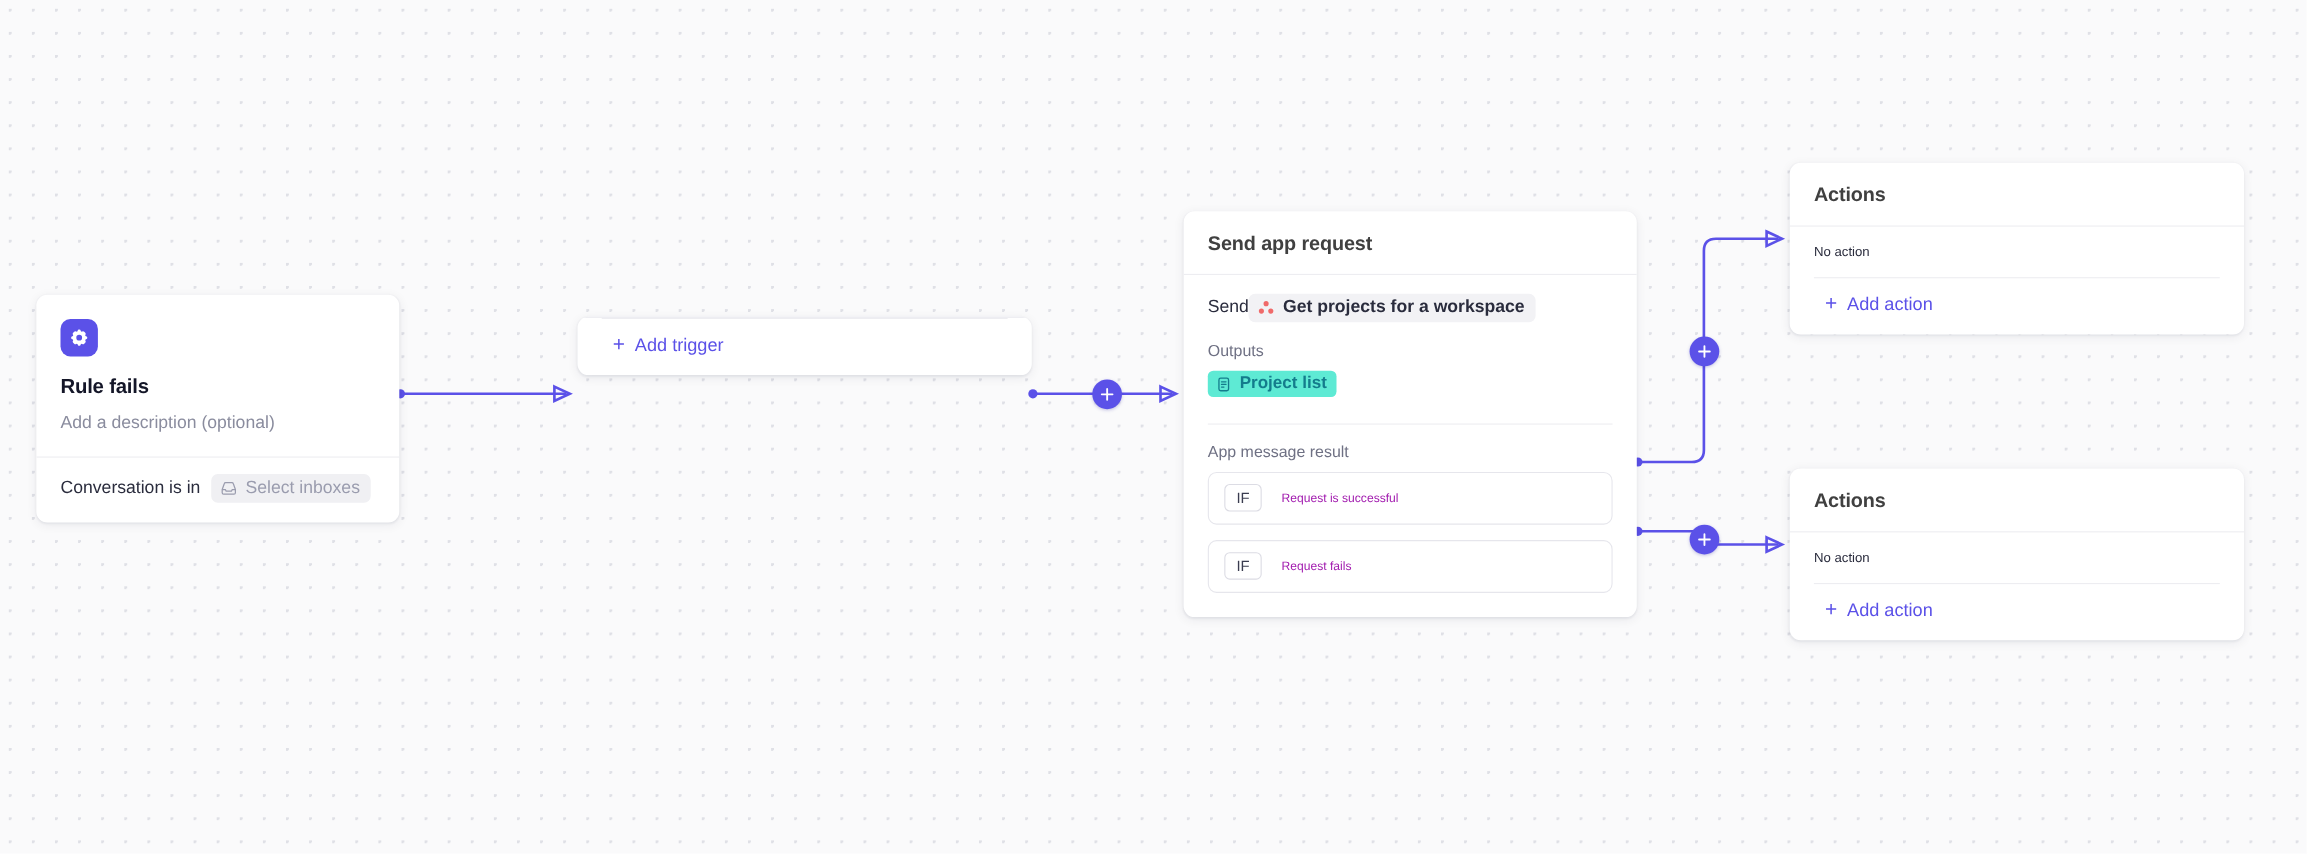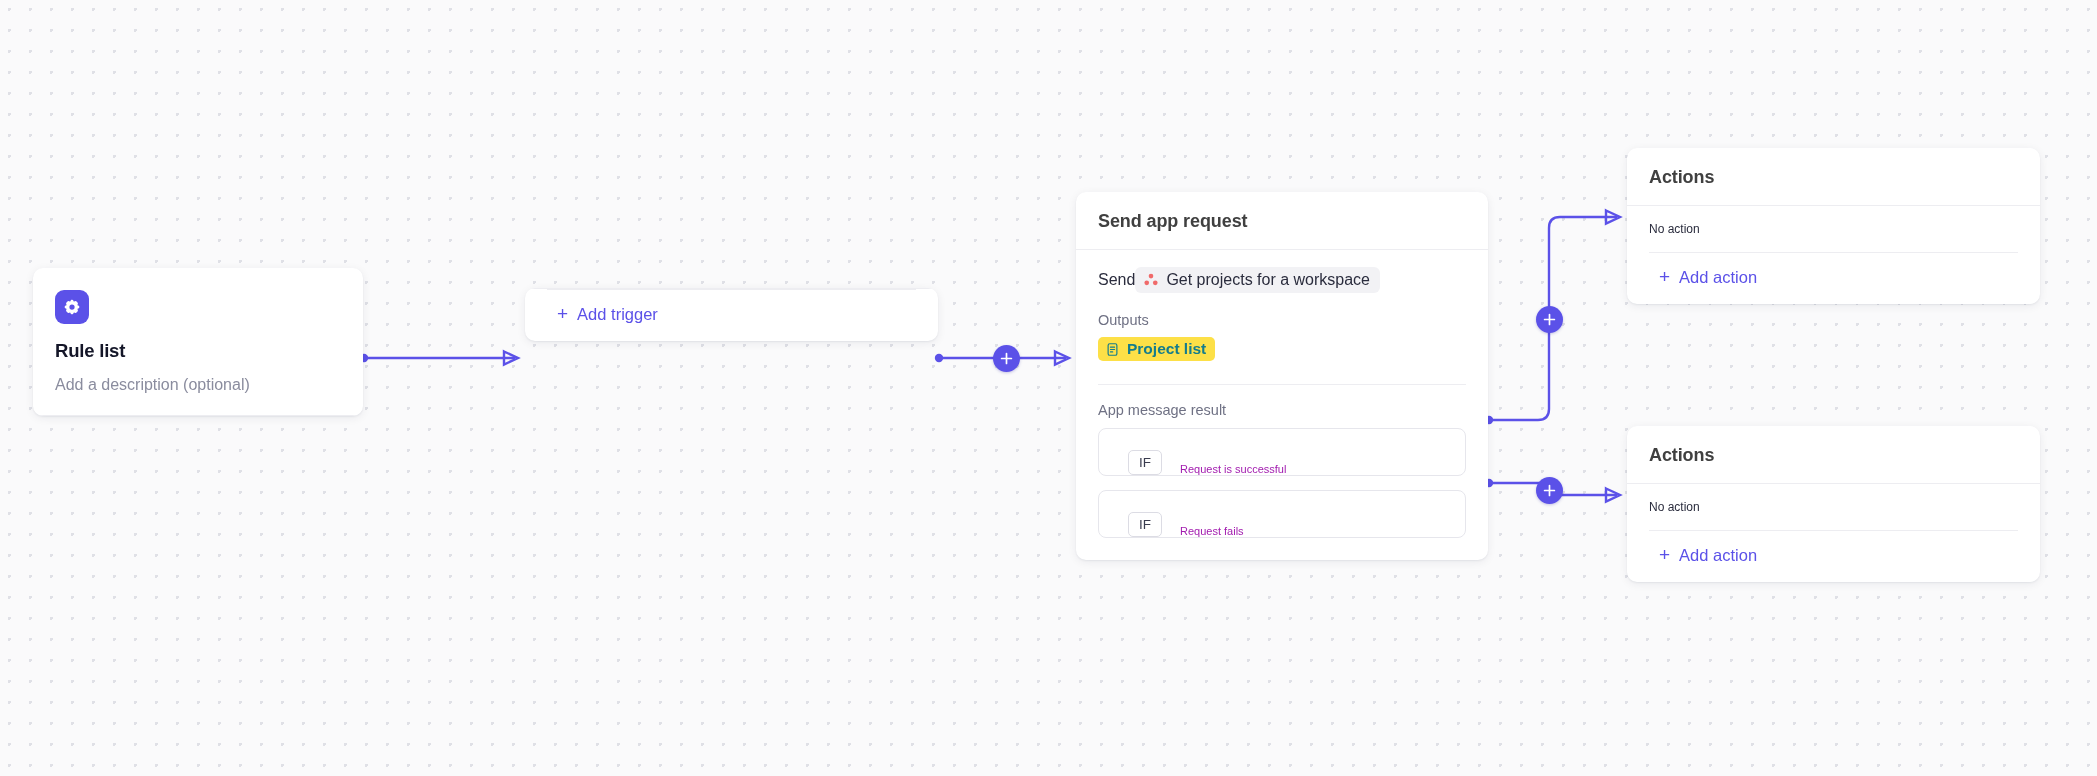--- a/index.html
+++ b/index.html
@@ -102,40 +102,41 @@
     margin-bottom: 19px;
   }
   .chip-app {
     display: inline-flex; align-items: center; gap: 7px;
     background: #f2f2f5;
     border-radius: 6px;
     padding: 4px 10px 4px 8px;
     font-size: 16px;
     color: #2a2c3d;
     cursor: pointer;
+    font-weight: bold;
   }
   .sublabel { font-size: 14.5px; color: #6f7184; margin-bottom: 9px; }
   .chip-teal {
     display: inline-flex; align-items: center; gap: 7px;
-    background: #fde047;
+    background: #5eead4;
     border-radius: 5px;
     padding: 3px 9px 3px 7px;
     font-size: 15.5px;
     font-weight: bold;
     color: #147c8c;
     cursor: pointer;
   }
   .app-result { padding: 0 22px 22px 22px; }
   .app-result .sublabel { margin: 17px 0 10px 0; }
   .if-box {
-    display: flex; align-items: flex-end;
+    display: flex; align-items: center;
     border: 1px solid #e6e6ec;
     border-radius: 8px;
     height: 48px;
-    padding-left: 29px;
+    padding-left: 14px;
     margin-bottom: 14px;
     cursor: pointer;
   }
   .if-box:last-child { margin-bottom: 0; }
   .if-tag {
     border: 1px solid #dcdce4;
     border-radius: 5px;
     font-size: 13.5px;
     color: #3a3c4f;
     padding: 4px 10px;
@@ -214,24 +215,34 @@
     </svg>
   </div>
 
   <div class="card" id="rule-card">
     <div class="rule-body">
       <div class="gear-badge">
         <svg width="18" height="18" viewBox="0 0 24 24">
           <path fill="#ffffff" d="M12 2.2c-.9 0-1.7.6-1.9 1.5l-.15.6a7.6 7.6 0 0 0-1.05.44l-.52-.34a2 2 0 0 0-2.46.27L4.67 5.92a2 2 0 0 0-.27 2.46l.34.52c-.18.34-.33.69-.44 1.05l-.6.15A2 2 0 0 0 2.2 12c0 .9.6 1.7 1.5 1.9l.6.15c.11.36.26.71.44 1.05l-.34.52a2 2 0 0 0 .27 2.46l1.25 1.25a2 2 0 0 0 2.46.27l.52-.34c.34.18.69.33 1.05.44l.15.6c.2.9 1 1.5 1.9 1.5s1.7-.6 1.9-1.5l.15-.6c.36-.11.71-.26 1.05-.44l.52.34a2 2 0 0 0 2.46-.27l1.25-1.25a2 2 0 0 0 .27-2.46l-.34-.52c.18-.34.33-.69.44-1.05l.6-.15c.9-.2 1.5-1 1.5-1.9s-.6-1.7-1.5-1.9l-.6-.15a7.6 7.6 0 0 0-.44-1.05l.34-.52a2 2 0 0 0-.27-2.46l-1.25-1.25a2 2 0 0 0-2.46-.27l-.52.34a7.6 7.6 0 0 0-1.05-.44l-.15-.6A1.96 1.96 0 0 0 12 2.2Zm0 6.3a3.5 3.5 0 1 1 0 7 3.5 3.5 0 0 1 0-7Z"></path>
         </svg>
       </div>
-      <div class="rule-title">Rule list</div>
+      <div class="rule-title">Rule fails</div>
       <div class="rule-desc">Add a description (optional)</div>
     </div>
     <div class="divider-full"></div>
+    <div class="rule-cond">
+      <span>Conversation is in</span>
+      <span class="chip-grey">
+        <svg width="16" height="16" viewBox="0 0 24 24">
+          <path d="M3 13.5 L5.8 5.6A2 2 0 0 1 7.7 4.2h8.6a2 2 0 0 1 1.9 1.4L21 13.5v4.3a2 2 0 0 1-2 2H5a2 2 0 0 1-2-2z" fill="none" stroke="#9a9cae" stroke-width="1.7" stroke-linejoin="round"></path>
+          <path d="M3 13.6h4.3l1.1 2.2h7.2l1.1-2.2H21" fill="none" stroke="#9a9cae" stroke-width="1.7" stroke-linejoin="round"></path>
+        </svg>
+        <span>Select inboxes</span>
+      </span>
+    </div>
   </div>
 
   <div class="card" id="triggers-card">
     <div class="divider-full"></div>
     <div class="divider-inset"></div>
     <div class="addlink">
       <span class="plusglyph">+</span>
       <span>Add trigger</span>
     </div>
   </div>

